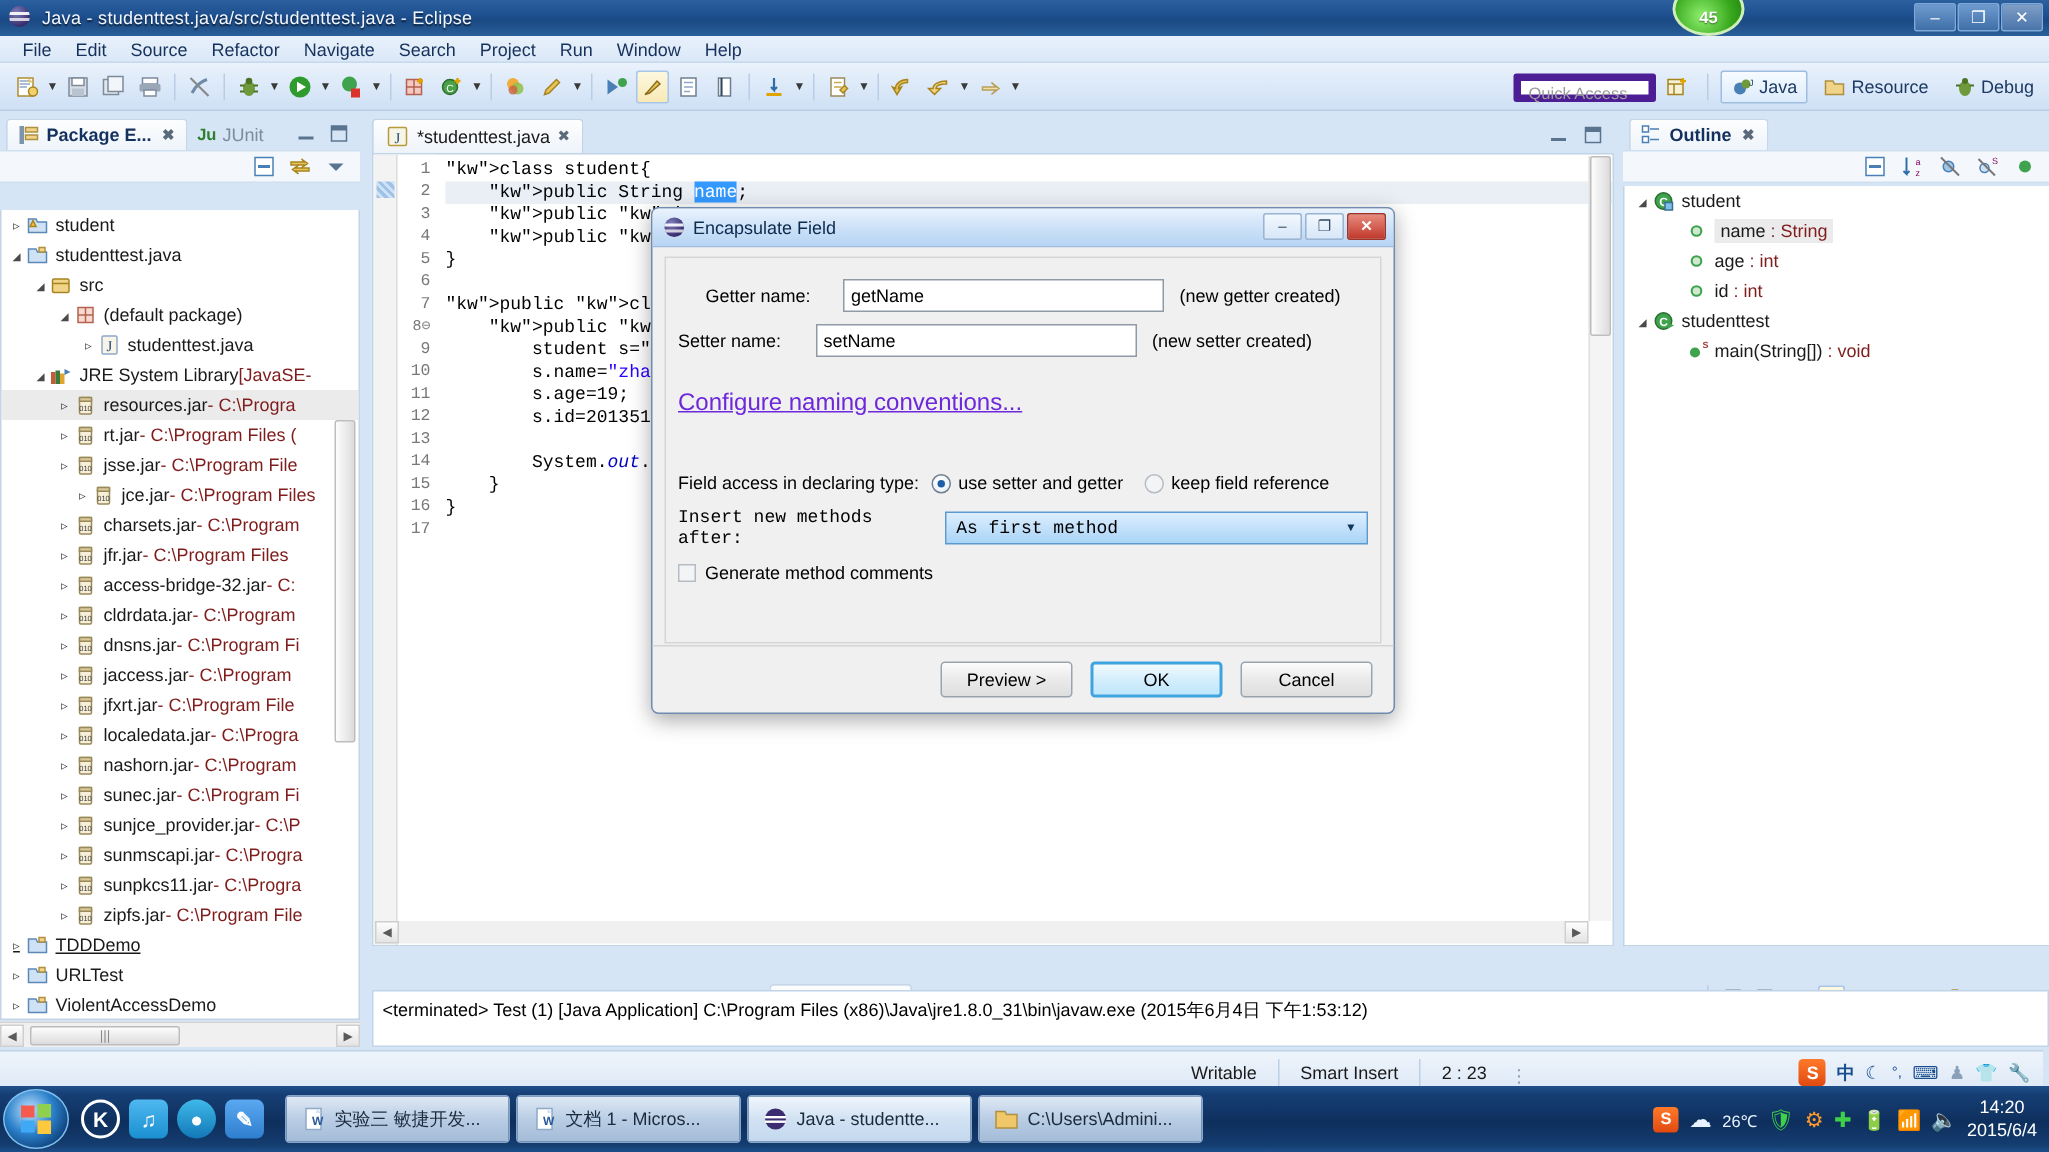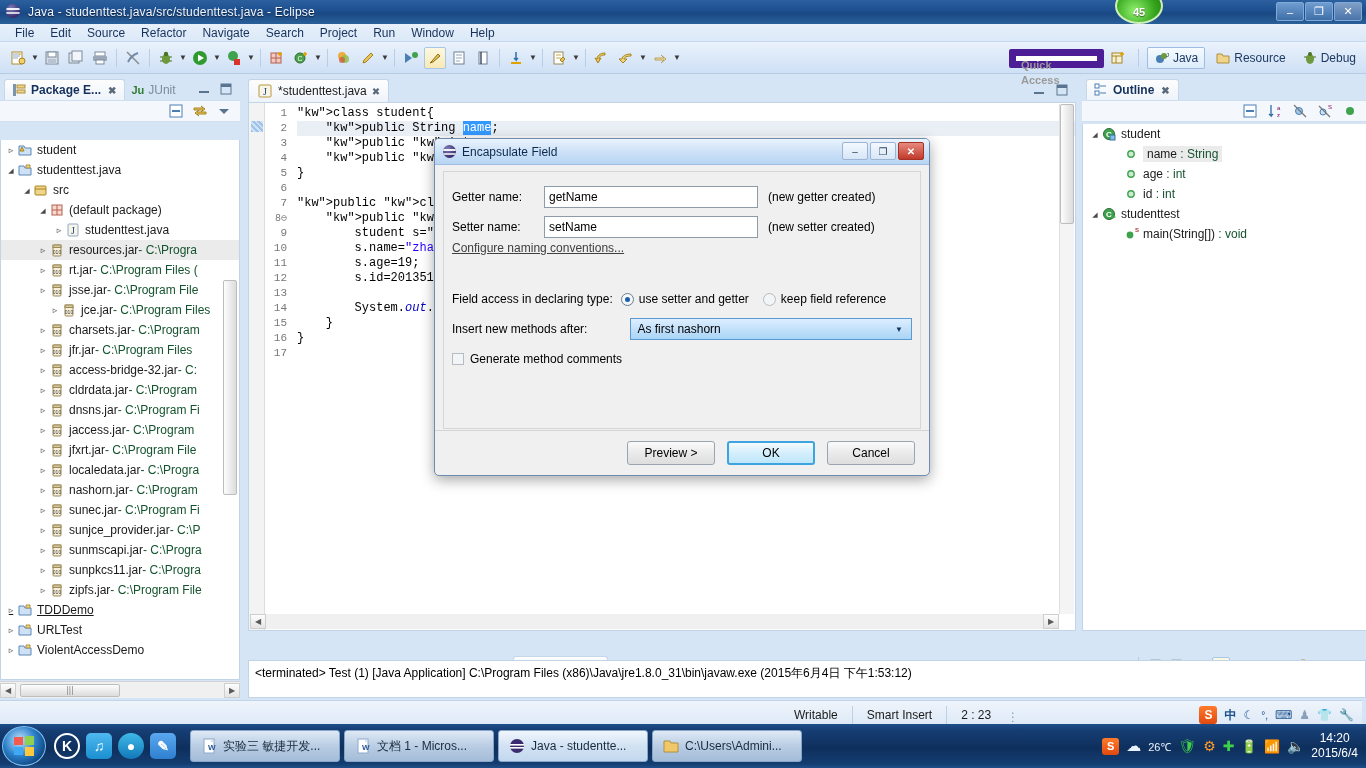--- a/index.html
+++ b/index.html
@@ -65,22 +65,22 @@
     border-bottom:1px solid #b6cbe4;
     display:flex; align-items:center; padding-left:6px;
   }
   .tbtn { width:22px; height:22px; margin:0 1px; display:flex; align-items:center; justify-content:center; border-radius:2px; position:relative;}
   .tbtn.active { border:1px solid #a7c6e8; background:linear-gradient(to bottom,#fdf8e0,#f8e9b5); }
   .arrow-dn { width:10px; height:22px; display:flex; align-items:center; justify-content:center; color:#3a3a3a; font-size:8px; }
   .tsep { width:1px; height:18px; background:#b9cde5; margin:0 4px; }
   .ico { width:16px; height:16px; display:block; }
   .quickaccess {
     position:absolute; right:262px; top:49px; width:95px; height:19px;
-    background:#fff; border:7px solid #4c1d95; border-radius:2px;
-    font-size:11px; color:#9a9a9a; padding:2px 5px; line-height:15px;font-weight:bold;
+    background:#fff; border:5px solid #4c1d95; border-radius:2px;
+    font-size:11px; color:#9a9a9a; padding:2px 5px; line-height:15px;
   }
   .persp-bar { position:absolute; right:4px; top:46px; height:24px; display:flex; align-items:center; gap:4px; }
   .persp {
     display:flex; align-items:center; gap:3px; padding:2px 6px; font-size:12px; color:#1d3a63; border-radius:2px;
   }
   .persp.sel { border:1px solid #9fbde0; background:linear-gradient(to bottom,#f6fbff,#dcebfb); }
 
   
   .pkg-panel { position:absolute; left:0; top:78px; width:240px; height:620px; }
   .view-tabs { display:flex; height:22px; align-items:flex-end; padding-left:4px; position:relative; }
@@ -99,21 +99,21 @@
   .pkg-body {
     position:absolute; left:0; top:62px; right:0; bottom:18px;
     background:#fff; border:1px solid #c2d4e8; border-top:none; overflow:hidden;
   }
   .tree-row { display:flex; align-items:center; height:20px; padding-left:4px; white-space:nowrap; font-size:12px; color:#1a1a1a; }
   .tree-row.sel-grey { background:#ebebeb; }
   .twisty { width:12px; text-align:center; color:#4a4a4a; font-size:8px; flex:0 0 12px; }
   .twisty.open::before { content:"\25E2"; font-size:7px; }
   .twisty.closed::before { content:"\25B9"; font-size:9px; }
   .tree-icon { width:16px; height:16px; margin-right:4px; flex:0 0 16px; }
-  .path-dim { color:#14532d; }
+  .path-dim { color:#7f1d1d; }
   .pkg-hscroll {
     position:absolute; left:0; bottom:0; width:240px; height:17px;
     background:#f0f0f0; border-top:1px solid #d3d3d3; display:flex; align-items:center;
   }
   .hs-arrow{width:16px;height:15px;display:flex;align-items:center;justify-content:center;color:#5a5a5a;font-size:8px;background:linear-gradient(to bottom,#fdfdfd,#e4e4e4);border:1px solid #cfcfcf;}
   .hs-thumb{height:13px;background:linear-gradient(to bottom,#fdfdfd,#dcdcdc);border:1px solid #bdbdbd;border-radius:2px;display:flex;align-items:center;justify-content:center;color:#8a8a8a;font-size:9px;}
   .pkg-vscroll{position:absolute;right:1px;top:140px;width:15px;height:480px;}
   .vs-thumb{position:absolute;left:0;width:14px;background:linear-gradient(to right,#fdfdfd,#dcdcdc);border:1px solid #bdbdbd;border-radius:2px;}
 
   
@@ -198,21 +198,21 @@
     background:linear-gradient(to bottom,#f3f8fe,#d7e6f7);display:flex;align-items:center;justify-content:center;font-size:10px;color:#33475f;}
   .dwb.close{background:linear-gradient(to bottom,#e88a7e,#c0392b);border-color:#a33225;color:#fff;font-weight:bold;}
   .dlg-inner{position:absolute;left:8px;top:32px;right:8px;bottom:46px;background:#f0f0f0;border:1px solid #d6d6d6;}
   .frow{display:flex;align-items:center;height:26px;margin:0 8px;}
   .flabel{width:92px;font-size:12px;color:#000;}
   .ftext{
     width:214px;height:22px;background:#fff;border:1px solid #8e9aa6;
     font-size:12px;color:#000;padding:0 4px;line-height:20px;
   }
   .fhint{margin-left:10px;font-size:12px;color:#000;}
-  .flink{margin:1px 0 0 8px;font-size:12px;color:#404040;text-decoration:underline;display:inline-block;}
+  .flink{margin:20px 0 0 8px;font-size:16px;color:#6d28d9;text-decoration:underline;display:inline-block;}
   .frow2{display:flex;align-items:center;height:24px;margin:0 8px;}
   .radio{width:13px;height:13px;border-radius:50%;border:1px solid #6f7f90;background:radial-gradient(circle at 40% 35%,#fff,#e6edf4);display:inline-block;position:relative;margin-right:5px;}
   .radio.on::after{content:"";position:absolute;left:3px;top:3px;width:5px;height:5px;border-radius:50%;background:#1c5fa8;}
   .radio.off{border-color:#b6bcc3;background:#f2f4f6;}
   .combo{
     width:284px;height:22px;border:1px solid #5a9ad0;
     background:linear-gradient(to bottom,#ddeeff,#a9d4f6);
     display:flex;align-items:center;padding-left:6px;font-size:12px;color:#000;position:relative;
   }
   .combo .carr{position:absolute;right:8px;font-size:8px;color:#10365e;}
@@ -525,20 +525,33 @@
           </div>
           <div class="tree-row" style="padding-left: 52px;">
             <span class="twisty closed"></span>
             <span class="tree-icon">
               <svg class="ico" viewBox="0 0 16 16">
                 <rect x="3" y="2" width="10" height="12" rx="1" fill="#f7f4e8" stroke="#8fa8c8"></rect>
                 <text x="8" y="12" font-size="10" fill="#2a4a7a" text-anchor="middle" font-family="serif">J</text>
               </svg>
             </span>
             <span>studenttest.java</span>
+          </div>
+          <div class="tree-row" style="padding-left: 20px;">
+            <span class="twisty open"></span>
+            <span class="tree-icon">
+              <svg class="ico" viewBox="0 0 16 16">
+                <rect x="1" y="6" width="3" height="8" fill="#c85a3a"></rect>
+                <rect x="4" y="5" width="3" height="9" fill="#3a7a3a"></rect>
+                <rect x="7" y="7" width="3" height="7" fill="#e0a430"></rect>
+                <path d="M10 4l4 2-4 2z" fill="#4a7fb5"></path>
+              </svg>
+            </span>
+            <span>JRE System Library</span>
+            <span class="path-dim"> [JavaSE-</span>
           </div>
           <div class="tree-row sel-grey" style="padding-left: 36px;">
             <span class="twisty closed"></span>
             <span class="tree-icon">
               <svg class="ico" viewBox="0 0 16 16">
                 <rect x="4" y="3" width="8" height="11" rx="1" fill="#f7efd8" stroke="#9a8a5a"></rect>
                 <rect x="4" y="3" width="8" height="2.5" fill="#d8c89a" stroke="#9a8a5a"></rect>
                 <text x="8" y="12" font-size="5" fill="#3a3a3a" text-anchor="middle">010</text>
               </svg>
             </span>
@@ -1143,21 +1156,21 @@
     <div class="dlg-title">
       <div class="eclipse-glyph" style="width:13px;height:13px;"></div>
       <span class="dlg-title-text">Encapsulate Field</span>
       <div class="dlg-wbtns">
         <div class="dwb">–</div>
         <div class="dwb">❐</div>
         <div class="dwb close">✕</div>
       </div>
     </div>
     <div class="dlg-inner">
-      <div class="frow" style="margin-top:12px;">
+      <div class="frow" style="margin-top:12px;justify-content:center;">
         <div class="flabel">Getter name:</div>
         <div class="ftext">getName</div>
         <div class="fhint">(new getter created)</div>
       </div>
       <div class="frow" style="margin-top:4px;">
         <div class="flabel">Setter name:</div>
         <div class="ftext">setName</div>
         <div class="fhint">(new setter created)</div>
       </div>
       <a class="flink">Configure naming conventions...</a>
@@ -1167,24 +1180,24 @@
         <span style="display:flex;align-items:center;margin-left:8px;">
           <span class="radio on"></span>
           <span style="font-size:12px;">use setter and getter</span>
         </span>
         <span style="display:flex;align-items:center;margin-left:14px;">
           <span class="radio off"></span>
           <span style="font-size:12px;">keep field reference</span>
         </span>
       </div>
 
-      <div class="frow2" style="margin-top:6px;">
+      <div class="frow2" style="margin-top:6px;font-family:Liberation Mono, monospace;">
         <span style="font-size:12px;width:180px;">Insert new methods after:</span>
         <div class="combo">
-          <span>As first nashorn</span>
+          <span>As first method</span>
           <span class="carr">▼</span>
         </div>
       </div>
 
       <div class="frow2" style="margin-top:6px;">
         <span style="display:flex;align-items:center;">
           <span class="chk"></span>
           <span style="font-size:12px;">Generate method comments</span>
         </span>
       </div>

